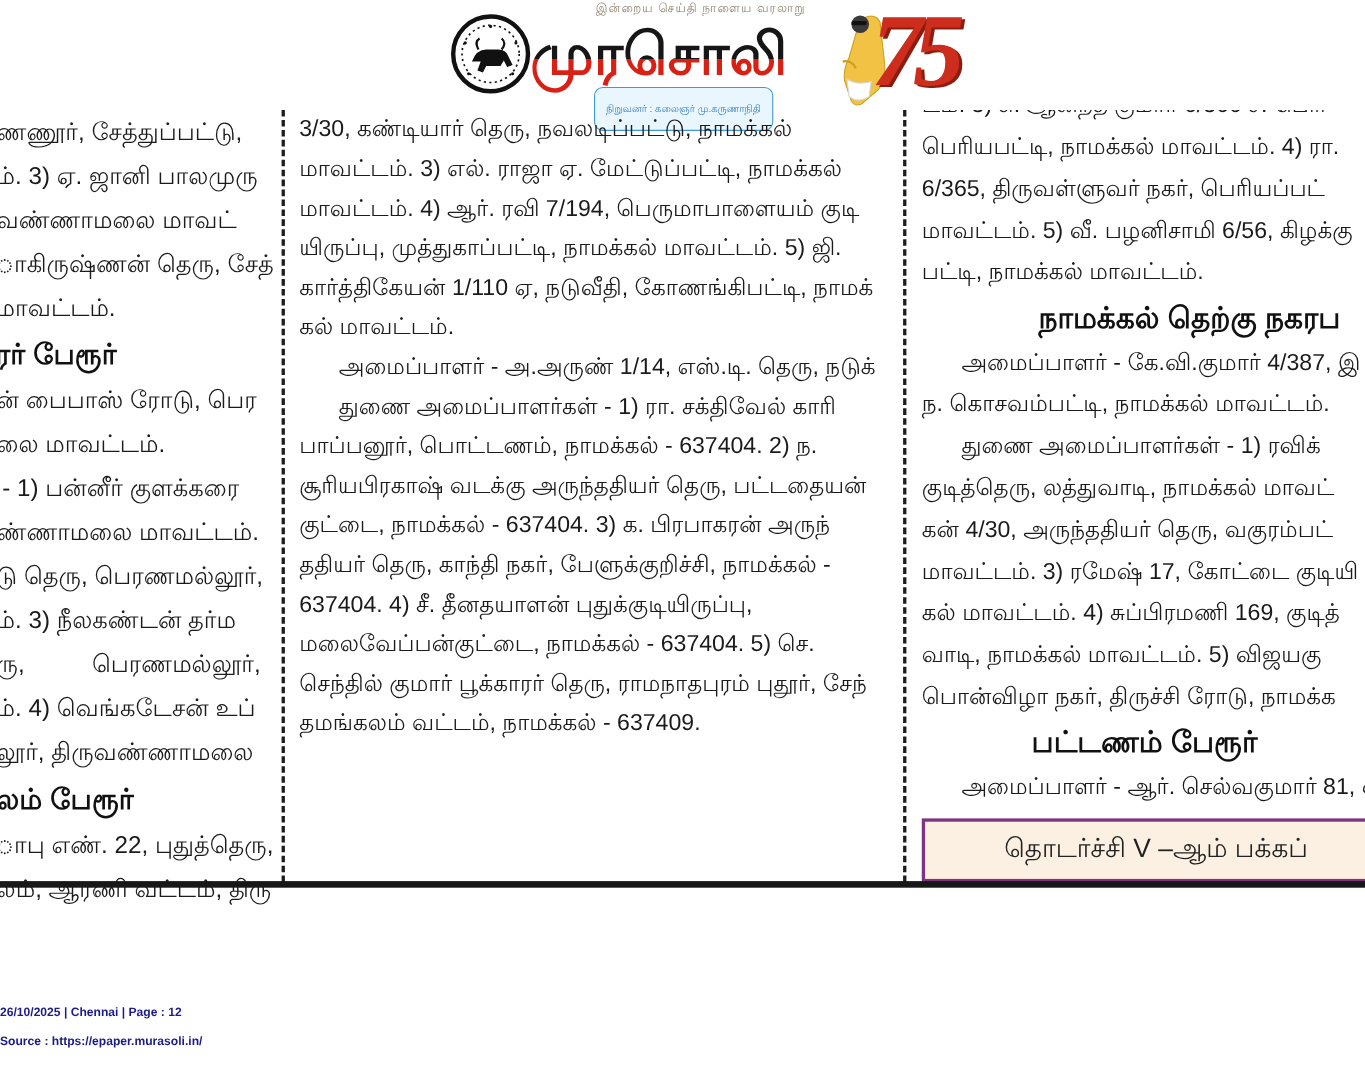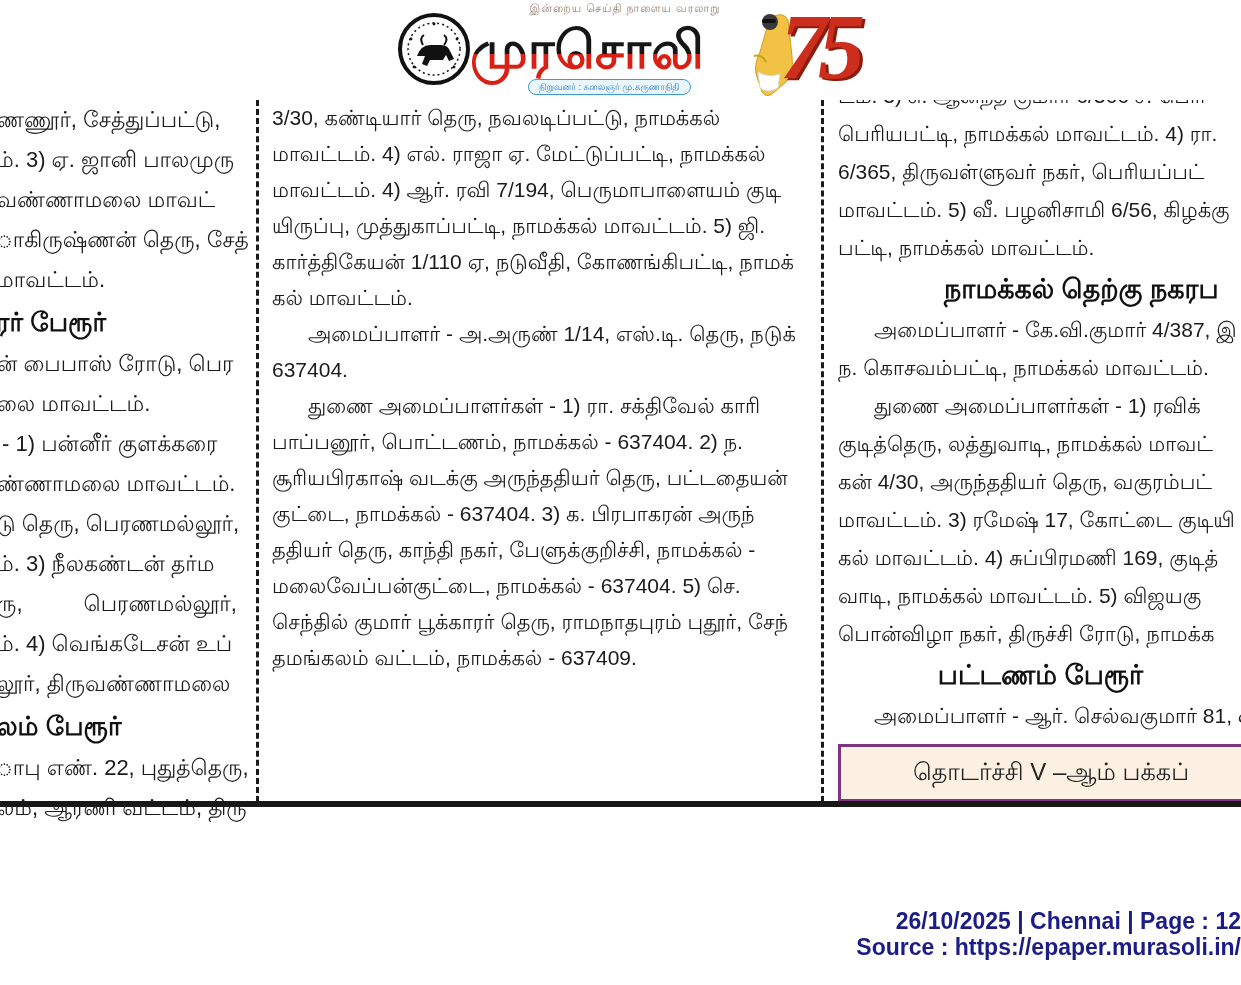--- a/index.html
+++ b/index.html
@@ -2,32 +2,32 @@
 <html><head>
 <meta charset="utf-8">
 <style>
   html,body{margin:0;padding:0;}
   body{
     width:1241px;height:985px;position:relative;overflow:hidden;
     background:#ffffff;color:#1b1b1b;
     font-family:"Liberation Sans", sans-serif;
   }
   
-  .masthead{position:absolute;left:4px;top:0;width:1097px;height:100px;}
+  .masthead{position:absolute;left:16px;top:0;width:1097px;height:100px;}
   .tagline{position:absolute;left:466px;top:2px;width:310px;text-align:center;
     font-size:11px;color:#93836f;letter-spacing:1px;}
   .emblem{position:absolute;left:393px;top:12px;width:74px;height:74px;}
   .masthead-title{
     position:absolute;left:466px;top:16px;
     font-size:52px;font-weight:bold;letter-spacing:0px;line-height:70px;white-space:nowrap;
     background:linear-gradient(180deg,#161616 0%,#161616 54%,#d92015 54%,#d92015 100%);
     -webkit-background-clip:text;background-clip:text;color:transparent;font-family:Liberation Serif, serif;
   }
   .founder-capsule{
-    position:absolute;left:524px;top:79px;height:14px;padding:0 10px;
+    position:absolute;left:524px;top:79px;height:14px;padding:12px 10px;
     border:1px solid #3d9ad2;border-radius:8px;background:#eaf6fd;
     color:#2f7fc1;font-size:9px;line-height:14px;white-space:nowrap;
   }
   .figure-svg{position:absolute;left:740px;top:10px;width:52px;height:86px;}
   .anniv{
     position:absolute;left:776px;top:-4px;width:110px;height:104px;
     font-family:"Liberation Serif", serif;font-style:italic;font-weight:bold;
     font-size:94px;line-height:100px;color:#cd2d1c;letter-spacing:-9px;
     text-shadow:3px 2px 0 #8a1d10;
   }
@@ -57,22 +57,22 @@
   #divider-2{left:821px;}
   .hrule{position:absolute;left:0;top:801px;width:1241px;height:6px;background:#181818;}
   
   .cont-box{
     position:absolute;left:838px;top:744px;width:420px;height:52px;
     border:3px solid #7d3580;background:#fbf0e1;
     display:flex;align-items:center;justify-content:center;
     font-size:24px;white-space:nowrap;color:#222;
   }
   
-  .footer{position:absolute;left:0;top:908px;width:1241px;text-align:right;
-    color:#1c1c86;font-weight:bold;font-size:23px;line-height:26px;}
+  .footer{position:absolute;left:0;top:908px;width:1241px;text-align:left;
+    color:#1c1c86;font-weight:bold;font-size:11px;line-height:26px;}
 </style>
 </head>
 <body>
 
 <div class="masthead">
   <div class="tagline">இன்றைய செய்தி நாளைய வரலாறு</div>
 
   <svg class="emblem" viewBox="0 0 74 74">
     <circle cx="37" cy="37" r="34" fill="#ffffff" stroke="#111111" stroke-width="4"></circle>
     <circle cx="37" cy="37" r="26" fill="none" stroke="#111111" stroke-width="1.5" stroke-dasharray="2 3"></circle>
@@ -119,32 +119,32 @@
     <div class="line">ரு,          பெரணமல்லூர்,</div>
     <div class="line">ம். 4) வெங்கடேசன் உப்</div>
     <div class="line">லூர், திருவண்ணாமலை</div>
     <div class="heading">லம் பேரூர்</div>
     <div class="line">ாபு எண். 22, புதுத்தெரு,</div>
     <div class="line">லம், ஆரணி வட்டம், திரு</div>
   </div>
 <div class="vdash" id="divider-1"></div>
 <div class="col" id="col-center">
     <div class="line">3/30, கண்டியார் தெரு, நவலடிப்பட்டு, நாமக்கல்</div>
-    <div class="line">மாவட்டம். 4) எல். ராஜா ஏ. மேட்டுப்பட்டி, நாமக்கல்</div>
+    <div class="line">மாவட்டம். 3) எல். ராஜா ஏ. மேட்டுப்பட்டி, நாமக்கல்</div>
     <div class="line">மாவட்டம். 4) ஆர். ரவி 7/194, பெருமாபாளையம் குடி</div>
     <div class="line">யிருப்பு, முத்துகாப்பட்டி, நாமக்கல் மாவட்டம். 5) ஜி.</div>
     <div class="line">கார்த்திகேயன் 1/110 ஏ, நடுவீதி, கோணங்கிபட்டி, நாமக்</div>
     <div class="line">கல் மாவட்டம்.</div>
     <div class="indent">அமைப்பாளர் - அ.அருண் 1/14, எஸ்.டி. தெரு, நடுக்</div>
-    <div class="line">637404.</div>
     <div class="indent">துணை அமைப்பாளர்கள் - 1) ரா. சக்திவேல் காரி</div>
     <div class="line">பாப்பனூர், பொட்டணம், நாமக்கல் - 637404. 2) ந.</div>
     <div class="line">சூரியபிரகாஷ் வடக்கு அருந்ததியர் தெரு, பட்டதையன்</div>
     <div class="line">குட்டை, நாமக்கல் - 637404. 3) க. பிரபாகரன் அருந்</div>
     <div class="line">ததியர் தெரு, காந்தி நகர், பேளுக்குறிச்சி, நாமக்கல் -</div>
+    <div class="line">637404. 4) சீ. தீனதயாளன் புதுக்குடியிருப்பு,</div>
     <div class="line">மலைவேப்பன்குட்டை, நாமக்கல் - 637404. 5) செ.</div>
     <div class="line">செந்தில் குமார் பூக்காரர் தெரு, ராமநாதபுரம் புதூர், சேந்</div>
     <div class="line">தமங்கலம் வட்டம், நாமக்கல் - 637409.</div>
   </div>
 <div class="vdash" id="divider-2"></div>
 <div class="col" id="col-right">
     <div class="clipped">
       <span class="inner">டம். 3) சு. ஆனந்த் குமார் 6/366 ச. பெரி</span>
     </div>
     <div class="line">பெரியபட்டி, நாமக்கல் மாவட்டம். 4) ரா.</div>

